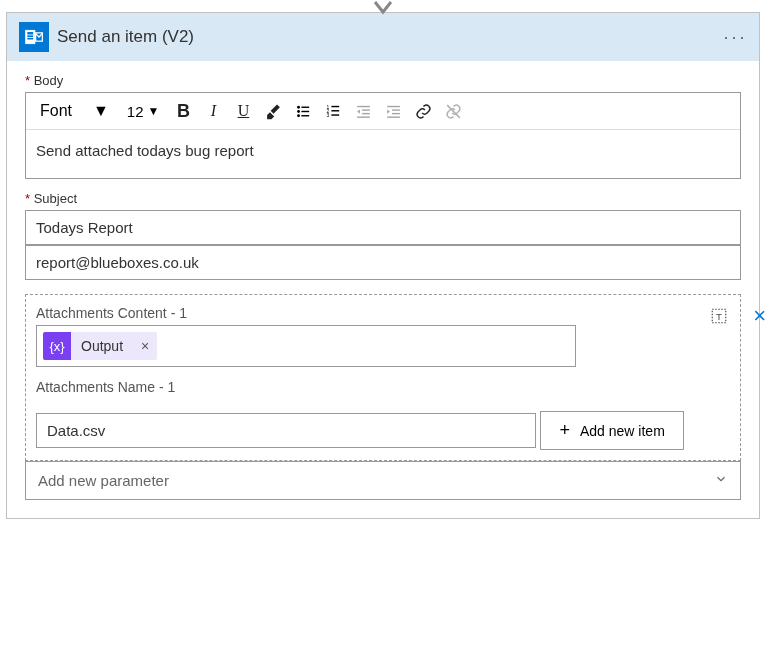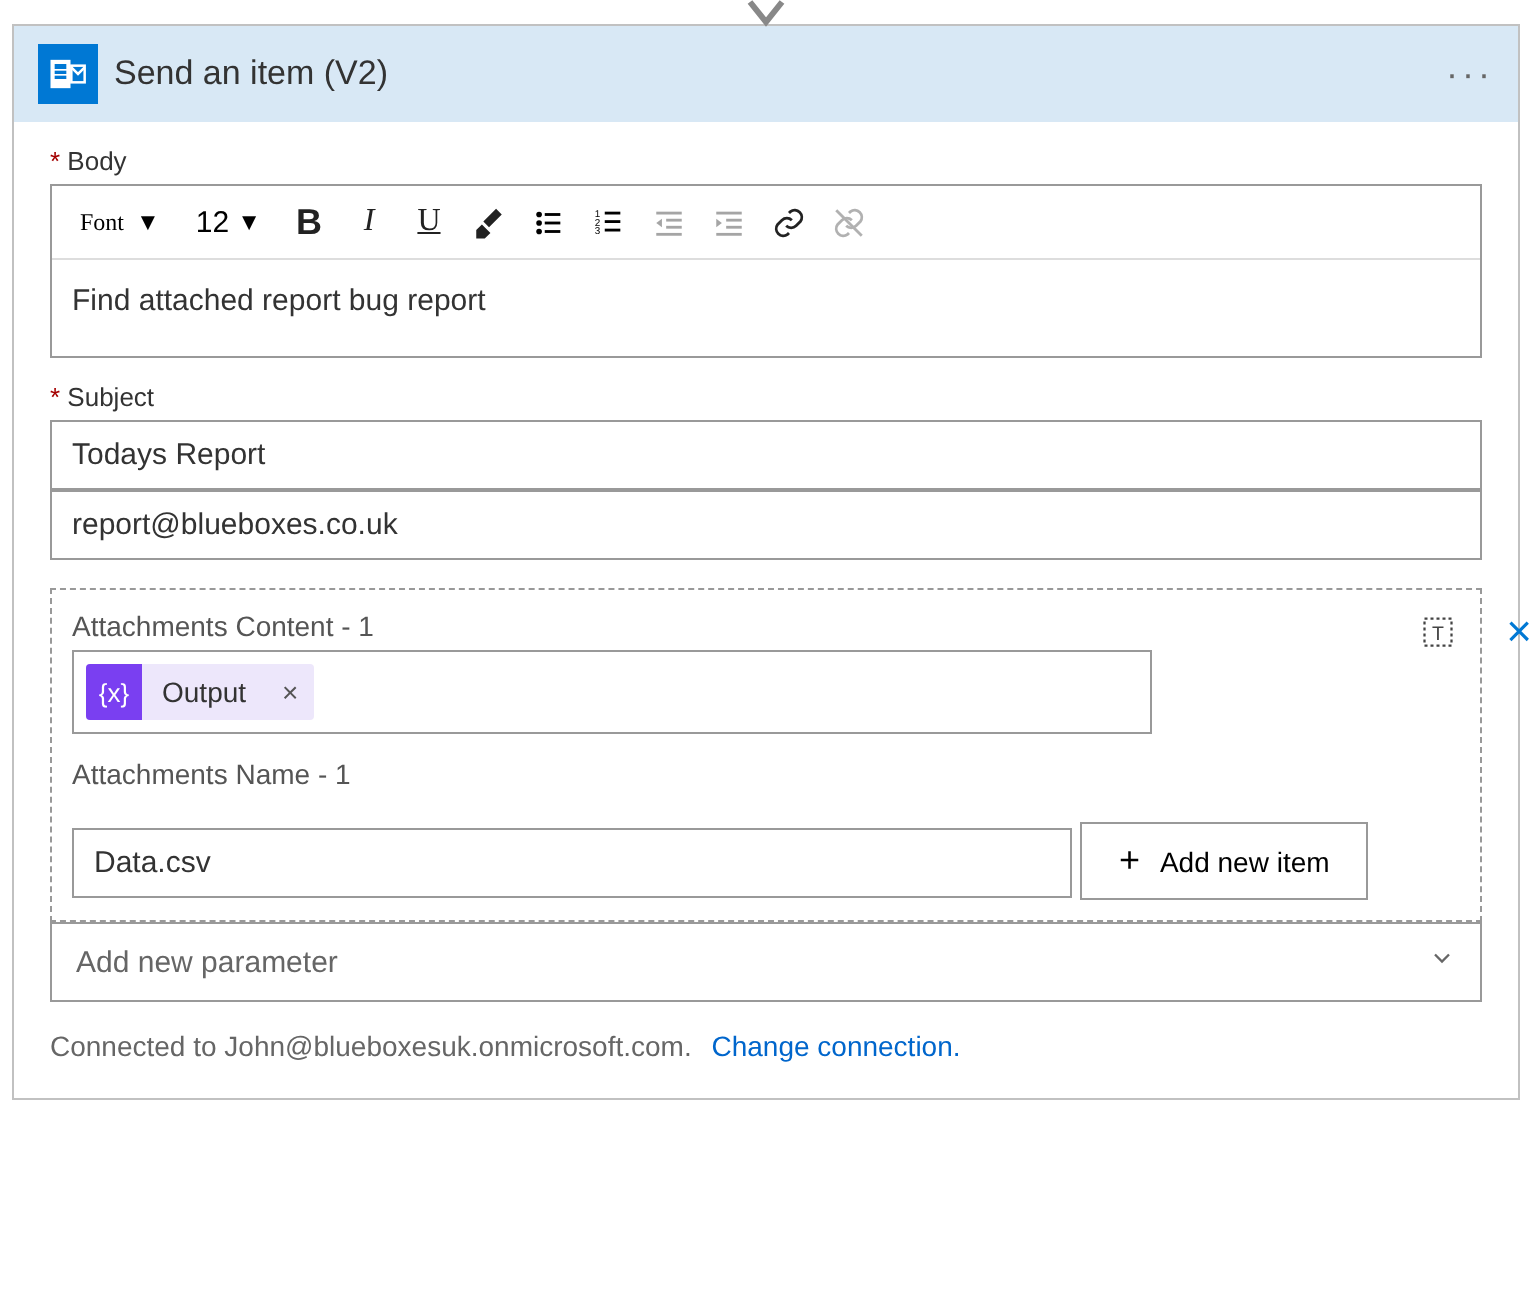--- a/index.html
+++ b/index.html
@@ -9,21 +9,21 @@
 .header { background: #d8e8f5; display: flex; align-items: center; padding: 8px 12px; height: 48px; }
 .icon-box { width: 30px; height: 30px; background: #0078d4; display: flex; align-items: center; justify-content: center; margin-right: 8px; }
 .icon-box svg { width: 20px; height: 20px; fill: #fff; }
 .header-title { flex: 1; font-size: 17px; color: #333; }
 .menu-dots { font-size: 18px; color: #666; cursor: pointer; letter-spacing: 2px; }
 .body-area { padding: 0 18px 18px 18px; }
 .label { font-size: 13px; color: #333; margin: 12px 0 4px 0; }
 .req::before { content: "* "; color: #a40000; }
 .editor { border: 1px solid #999; }
 .toolbar { display: flex; align-items: center; padding: 4px 6px; border-bottom: 1px solid #ddd; gap: 2px; }
-.font-sel { display: flex; align-items: center; font-size: 12px; padding: 2px 8px; gap: 6px; font-family: Liberation Serif, serif; }
+.font-sel { display: flex; align-items: center; font-size: 16px; padding: 2px 8px; gap: 21px; }
 .size-sel { display: flex; align-items: center; font-size: 15px; padding: 2px 8px; gap: 4px; }
 .tb-btn { width: 28px; height: 28px; display: inline-flex; align-items: center; justify-content: center; font-size: 16px; color: #222; cursor: pointer; }
 .tb-btn.bold { font-weight: 900; font-size: 18px; }
 .tb-btn.italic { font-style: italic; font-family: Georgia, serif; }
 .tb-btn.underline { text-decoration: underline; font-family: Georgia, serif; }
 .tb-btn.disabled { opacity: 0.35; }
 .tb-btn svg { width: 17px; height: 17px; }
 .editor-content { padding: 12px 10px; min-height: 48px; font-size: 15px; color: #333; }
 .text-input { width: 100%; border: 1px solid #999; padding: 8px 10px; font-size: 15px; font-family: inherit; color: #333; }
 .attach-box { border: 1px dashed #999; padding: 10px; margin-top: 14px; position: relative; }
@@ -132,21 +132,21 @@
               <path d="M10 14a5 5 0 007 0l3-3a5 5 0 00-7-7l-1 1M14 10a5 5 0 00-7 0l-3 3a5 5 0 007 7l1-1" fill="none" stroke="#222" stroke-width="2"></path>
             </svg>
           </span>
         <span class="tb-btn disabled">
             <svg viewBox="0 0 24 24">
               <path d="M10 14a5 5 0 007 0l3-3a5 5 0 00-7-7l-1 1M14 10a5 5 0 00-7 0l-3 3a5 5 0 007 7l1-1" fill="none" stroke="#222" stroke-width="2"></path>
               <line x1="3" y1="3" x2="21" y2="21" stroke="#222" stroke-width="2"></line>
             </svg>
           </span>
       </div>
-      <div class="editor-content">Find attached report bug report</div>
+      <div class="editor-content">Send attached todays bug report</div>
     </div>
 
     <div class="label req">Subject</div>
     <input class="text-input" value="Todays Report" style="">
 
     <input class="text-input" value="report@blueboxes.co.uk" style="">
 
     <div class="attach-box">
       <span class="close-x">×</span>
       <div class="attach-row">
@@ -175,18 +175,14 @@
       </div>
     </div>
 
     <div class="param-select">
       <span>Add new parameter</span>
       <span><svg width="14" height="14" viewBox="0 0 24 24">
             <path d="M6 9l6 6 6-6" fill="none" stroke="#666" stroke-width="2"></path>
           </svg></span>
     </div>
 
-    <div class="footer">
-      <span>Connected to John@blueboxesuk.onmicrosoft.com.</span>
-      <span class="link">Change connection.</span>
-    </div>
   </div>
 </div>
 
 </body></html>

